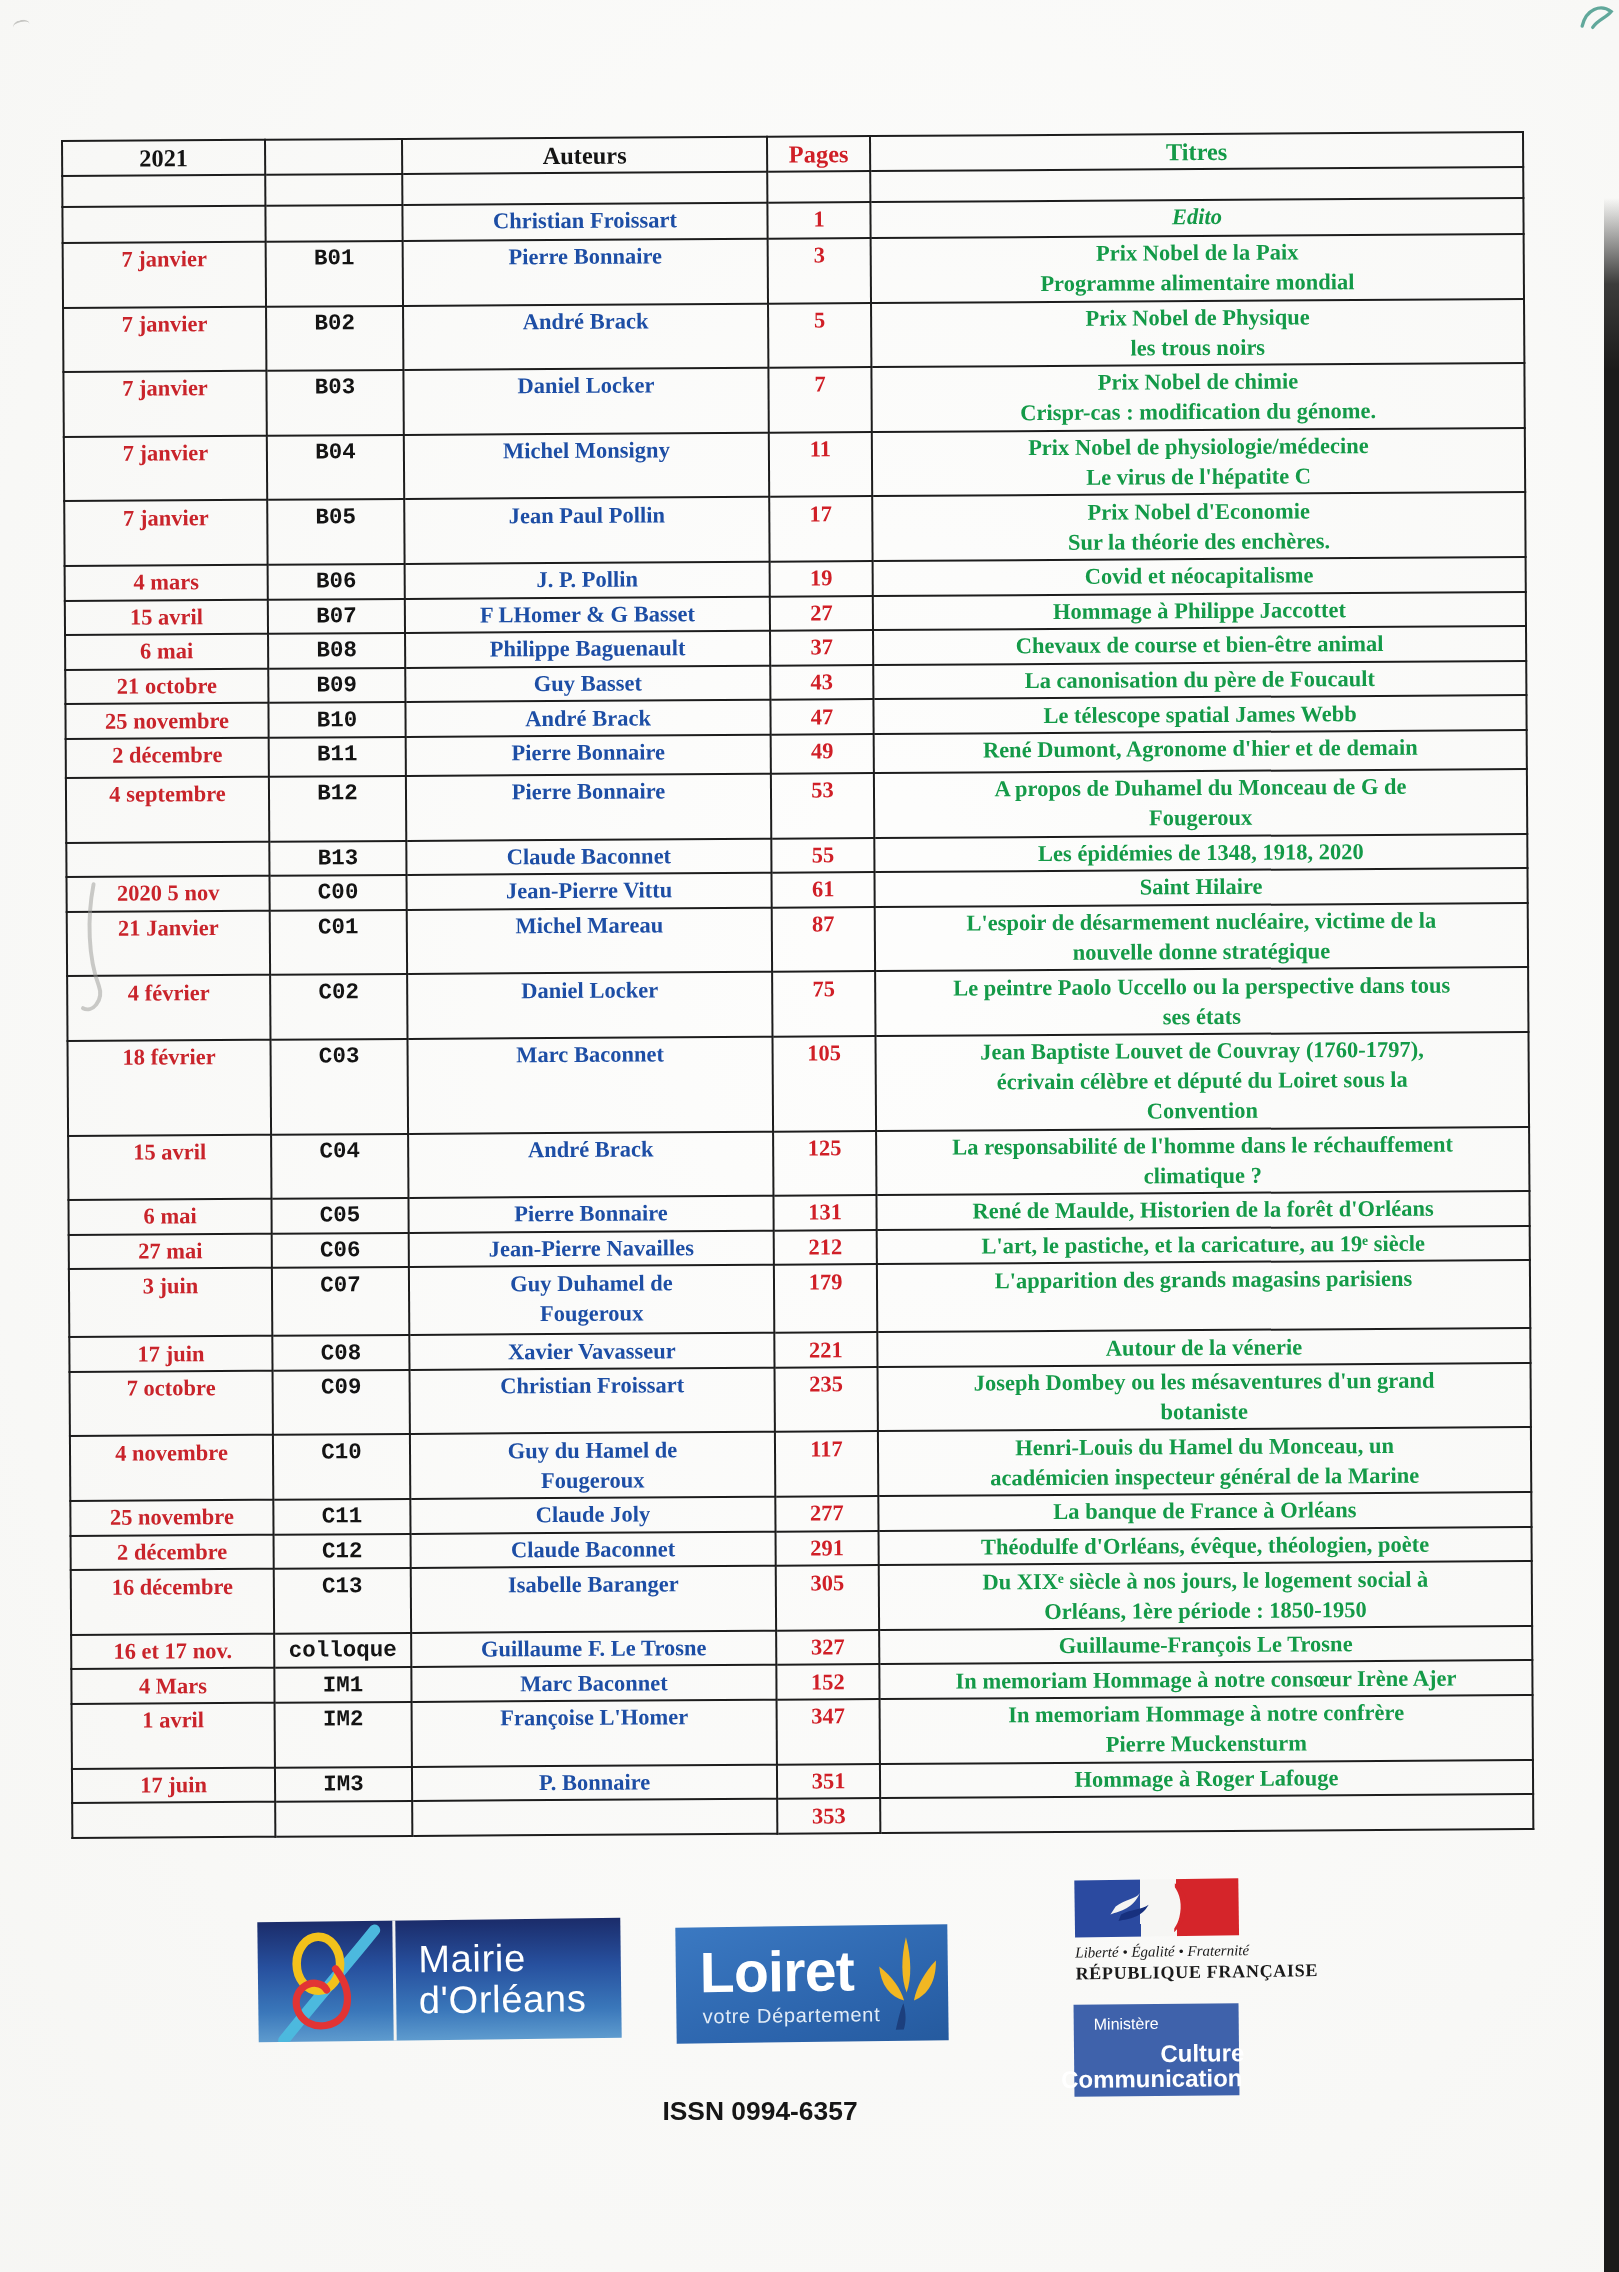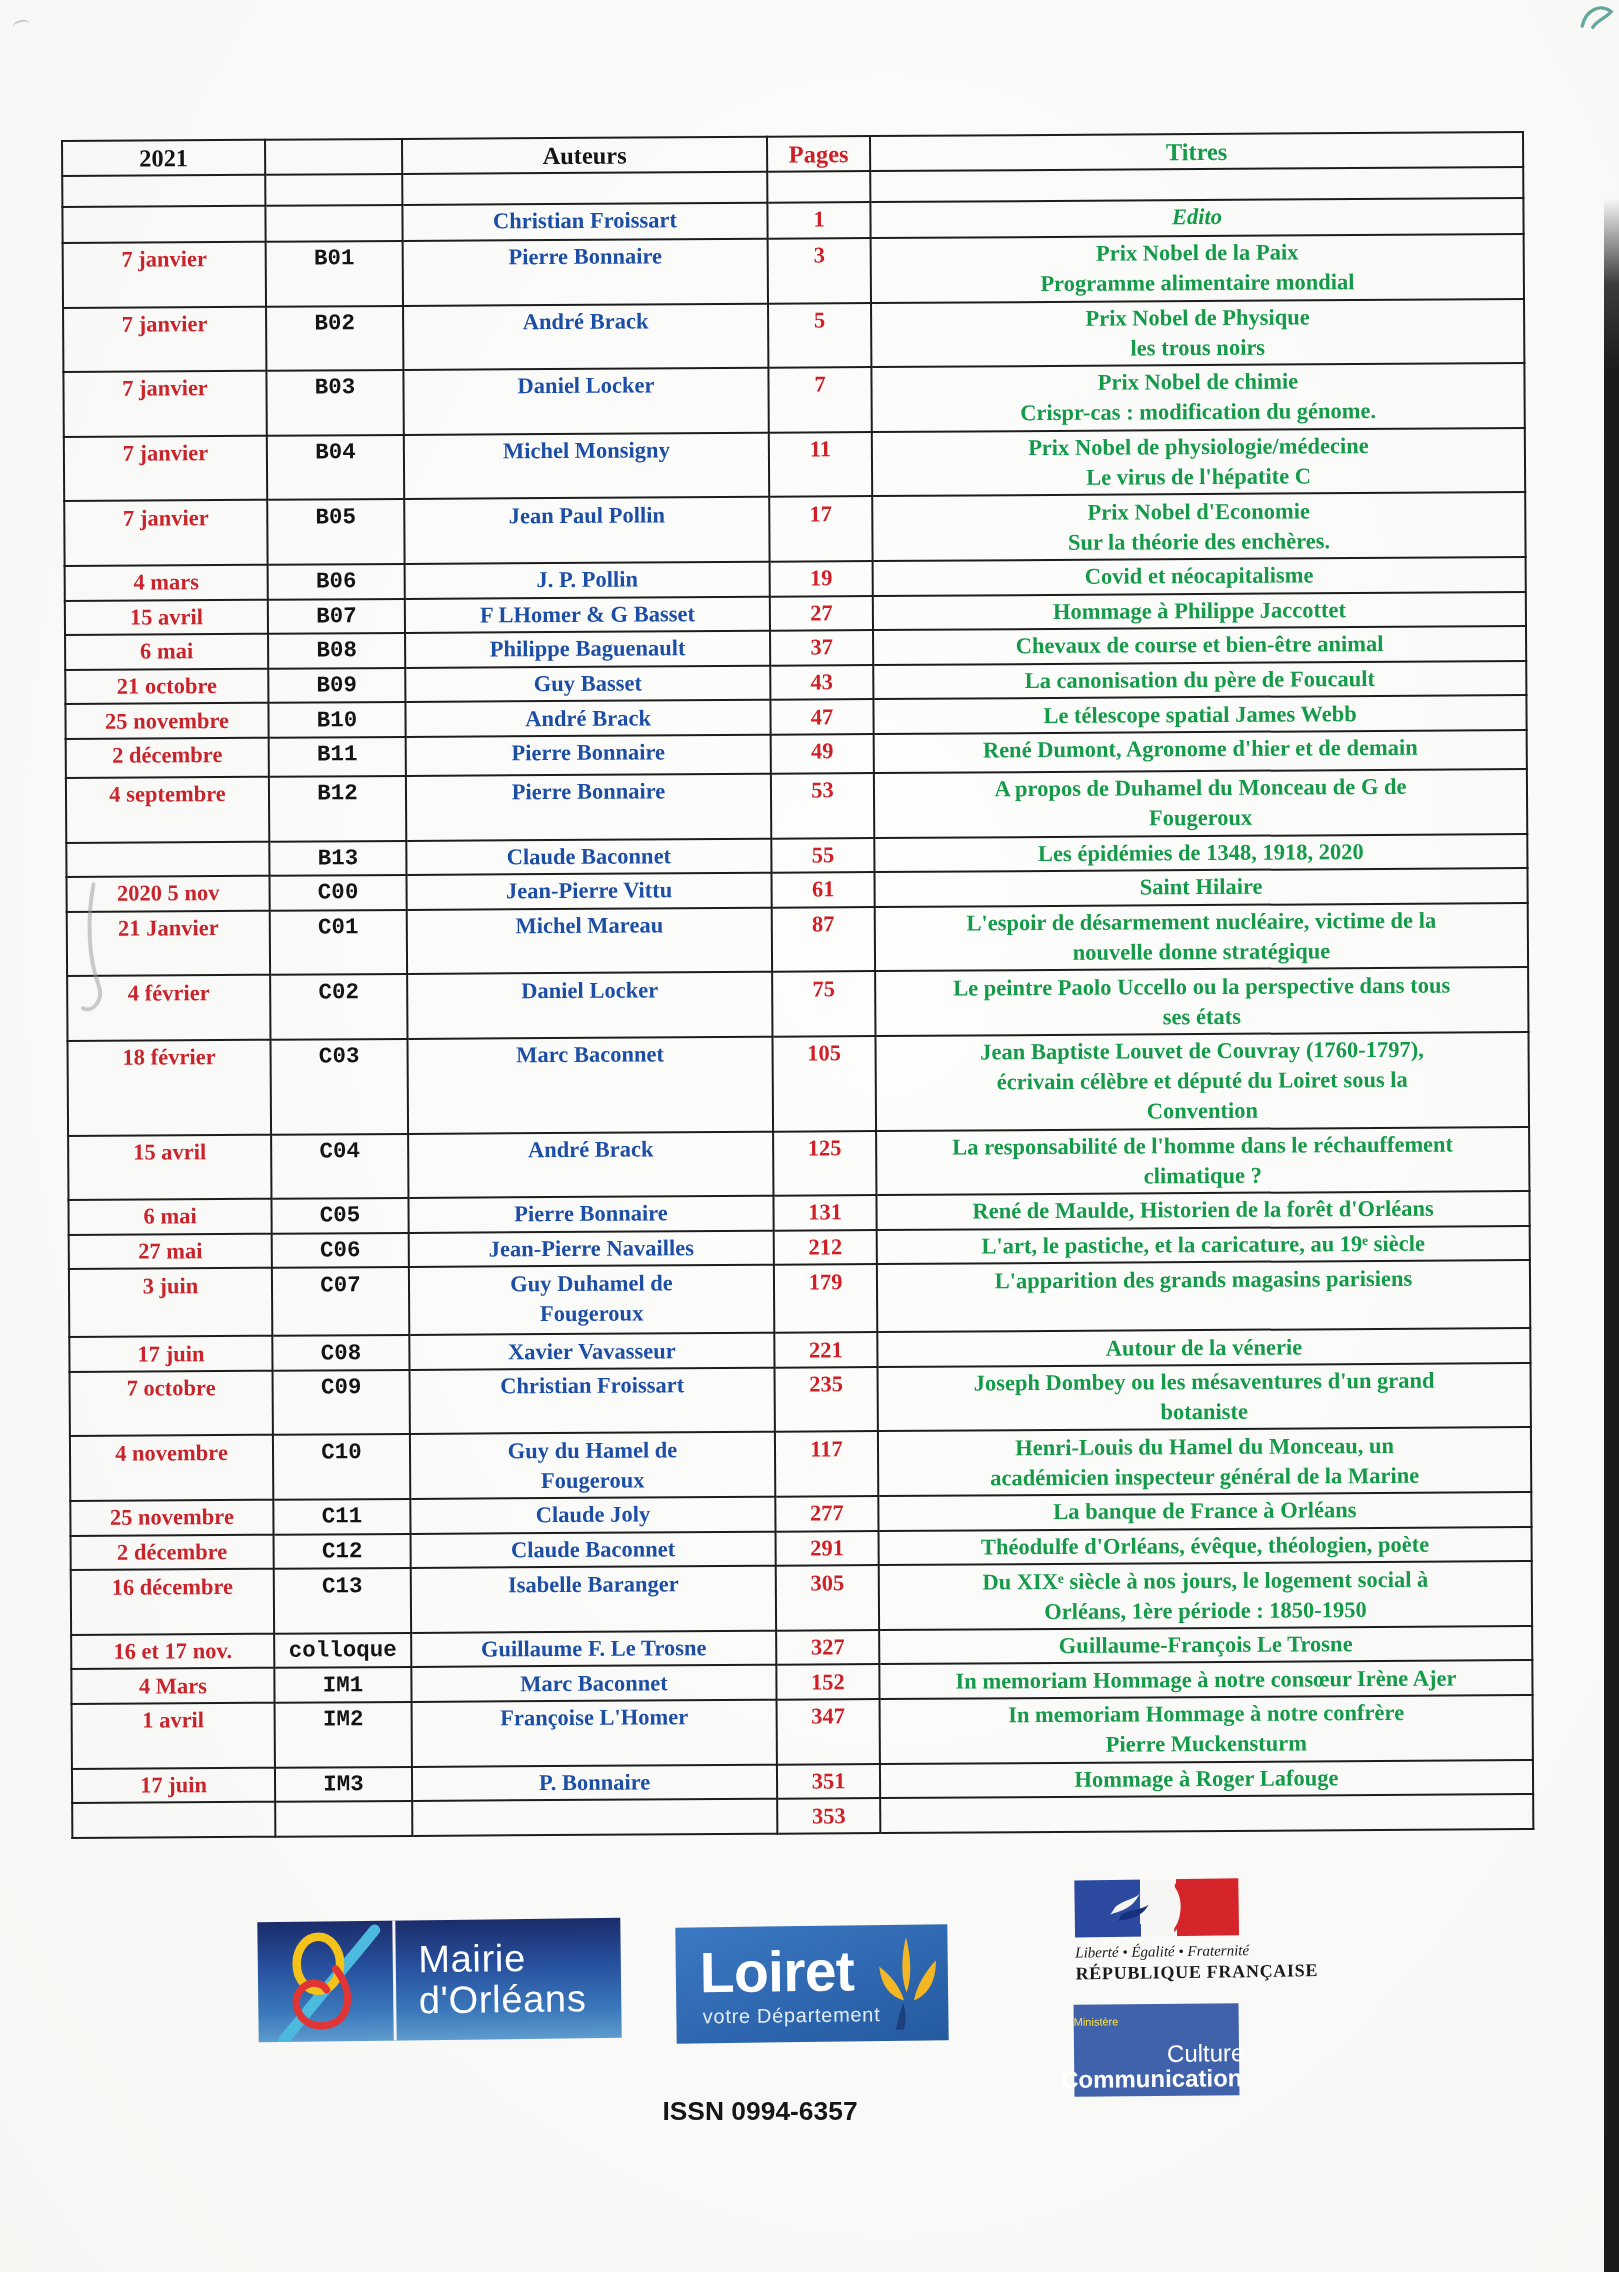--- a/index.html
+++ b/index.html
@@ -48,22 +48,22 @@
   .rf{position:absolute;left:1075px;top:1879px;width:225px;transform:rotate(-0.8deg);
       font-family:"Liberation Serif","DejaVu Serif",serif;color:#1a1a1a;}
   .rf .flag{position:relative;width:164px;height:57px;
       background:linear-gradient(90deg,#2b4aa0 0 40%,#f6f6f4 40% 62%,#d5252a 62% 100%);}
   .rf .motto{margin-top:6.6px;width:172px;font-style:italic;font-size:15px;text-align:center;white-space:nowrap;}
   .rf .rname{margin-top:2.6px;width:172px;font-size:18px;font-weight:700;text-align:center;
       font-variant:small-caps;letter-spacing:0.7px;white-space:nowrap;}
   .ministere{position:absolute;left:1074px;top:2004px;width:165px;height:92px;
       transform:rotate(-0.6deg);background:#3f62ab;color:#fff;
       font-family:"Liberation Sans",sans-serif;}
-  .ministere .mlabel{position:absolute;left:0;top:10.6px;font-size:11px;color:#fde047;}
-  .ministere .mc1{position:absolute;right:-5.3px;top:36px;font-size:24px;font-weight:400;white-space:nowrap;text-align:right;}
+  .ministere .mlabel{position:absolute;left:20px;top:10.6px;font-size:16px;color:#ffffff;}
+  .ministere .mc1{position:absolute;right:-5.3px;top:36px;font-size:24px;font-weight:700;white-space:nowrap;text-align:right;}
   .ministere .mc2{position:absolute;left:-13.2px;top:61px;font-size:24px;font-weight:700;white-space:nowrap;}
   .issn{position:absolute;left:651px;top:2096px;width:218px;text-align:center;
       font-family:"Liberation Sans",sans-serif;font-weight:700;font-size:26.4px;color:#161616;}
   
   .right-band{position:absolute;right:0;top:198px;width:15px;height:2074px;
       background:linear-gradient(180deg,rgba(27,27,26,0) 0,rgba(27,27,26,.85) 86px,#1b1b1a 172px);}
   .corner-mark{position:absolute;left:1578px;top:1.3px;}
   .pen-mark{position:absolute;left:71px;top:879px;opacity:.5;}
   .dust{position:absolute;left:13.2px;top:20px;width:17px;height:9.2px;
       border-top:2px solid rgba(150,150,146,.5);border-radius:50%;transform:rotate(-12deg);}

